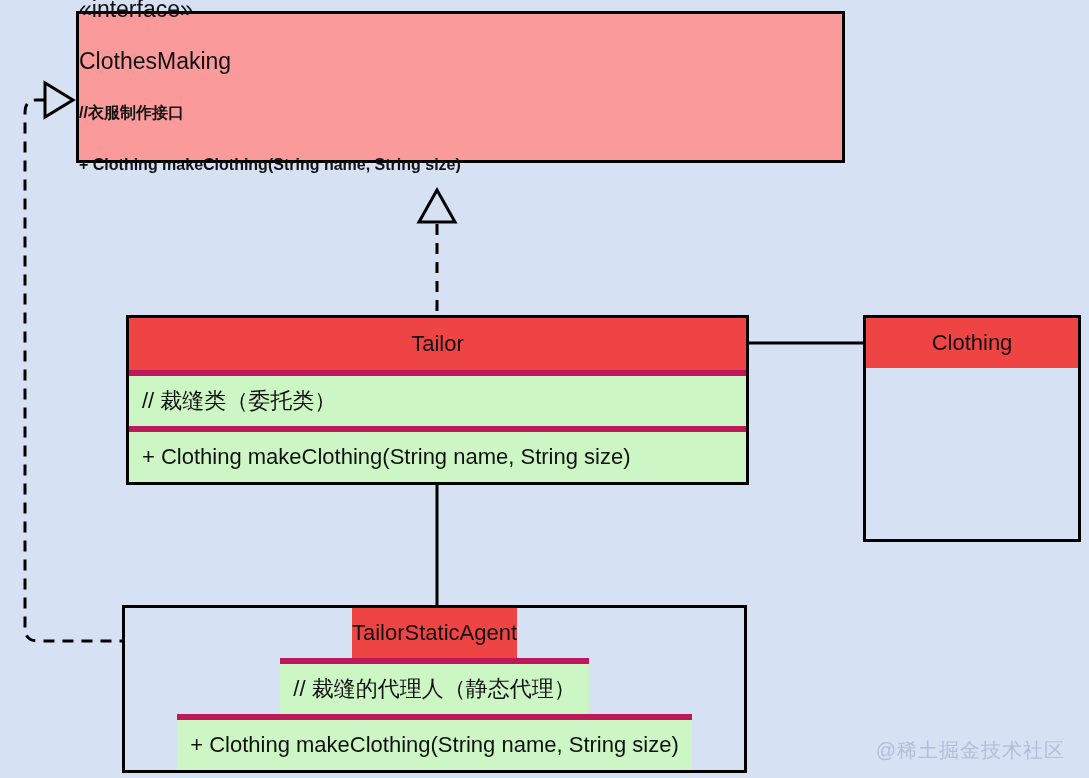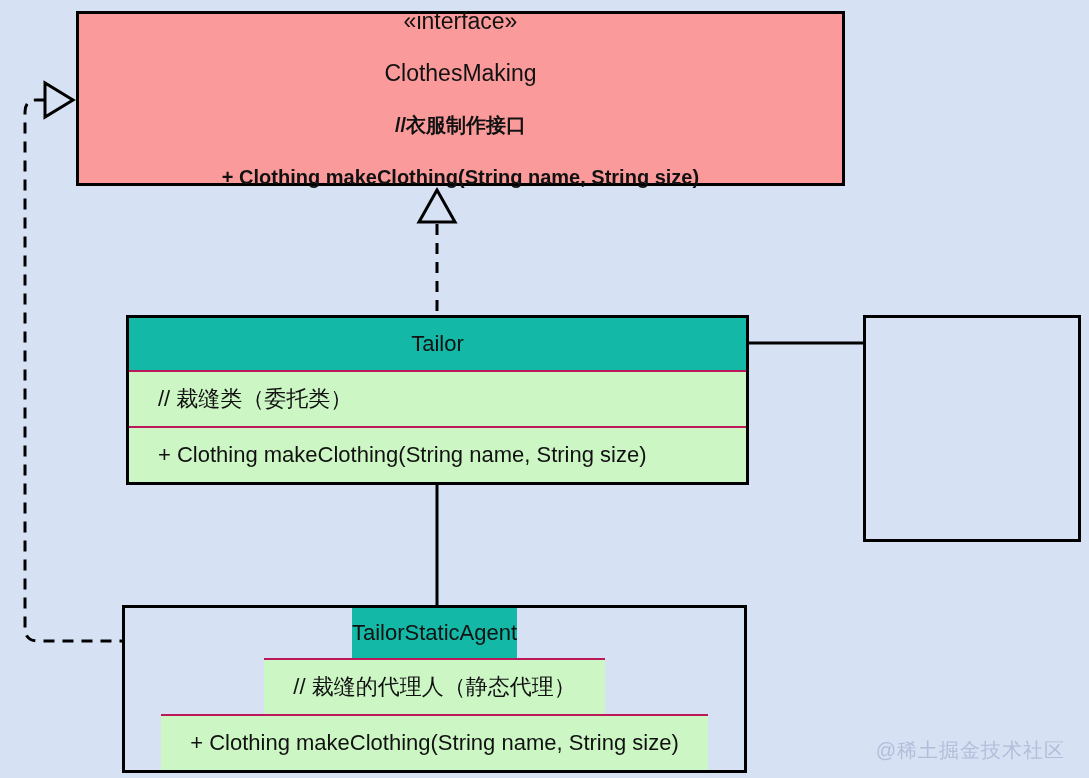--- a/index.html
+++ b/index.html
@@ -22,50 +22,49 @@
   }
   .class-box {
     position: absolute;
     border: 3px solid #000;
     box-sizing: border-box;
     display: flex;
     flex-direction: column;
   }
   .interface-box {
     left: 76px; top: 11px;
-    width: 769px; height: 175px;
+    width: 769px; height: 152px;
     background: #fb9a9a;
     justify-content: center;
-    text-align: center;
     gap: 18px;
   }
   .iface-line {
     line-height: 34px;
     font-size: 23px;
     white-space: nowrap;
   }
   .iface-line.bold {
     font-weight: bold;
-    font-size: 20px;
+    font-size: 16px;
   }
   .class-header {
-    background: #14b8a6;
+    background: #ef4444;
     display: flex;
     align-items: center;
     justify-content: center;
     font-size: 22px;
     flex: 0 0 auto;
     white-space: nowrap;
   }
   .class-row {
     background: #ccf6c4;
-    border-top: 2px solid #be185d;
+    border-top: 6px solid #be185d;
     display: flex;
     align-items: center;
-    padding: 0 29px;
+    padding: 0 13px;
     font-size: 22px;
     flex: 1 1 0;
     white-space: nowrap;
     box-sizing: border-box;
   }
   .tailor-box {
     left: 126px; top: 315px;
     width: 623px; height: 170px;
   }
   .tailor-box .class-header { height: 52px; }
@@ -113,20 +112,21 @@
   <div class="iface-line bold">+ Clothing makeClothing(String name, String size)</div>
 </div>
 
 <div class="class-box tailor-box">
   <div class="class-header">Tailor</div>
   <div class="class-row">// 裁缝类（委托类）</div>
   <div class="class-row">+ Clothing makeClothing(String name, String size)</div>
 </div>
 
 <div class="class-box clothing-box">
+  <div class="class-header">Clothing</div>
 </div>
 
 <div class="class-box agent-box">
   <div class="class-header">TailorStaticAgent</div>
   <div class="class-row">// 裁缝的代理人（静态代理）</div>
   <div class="class-row">+ Clothing makeClothing(String name, String size)</div>
 </div>
 
 <div class="watermark">@稀土掘金技术社区</div>
 

